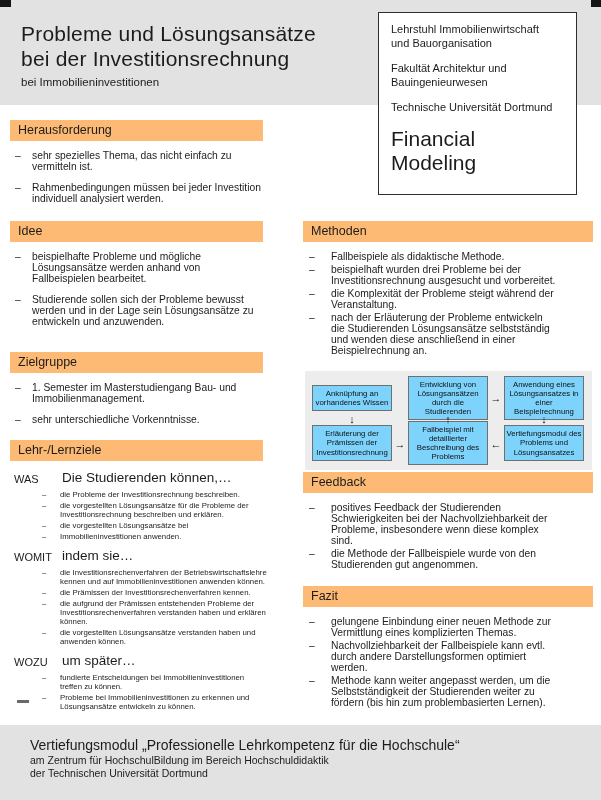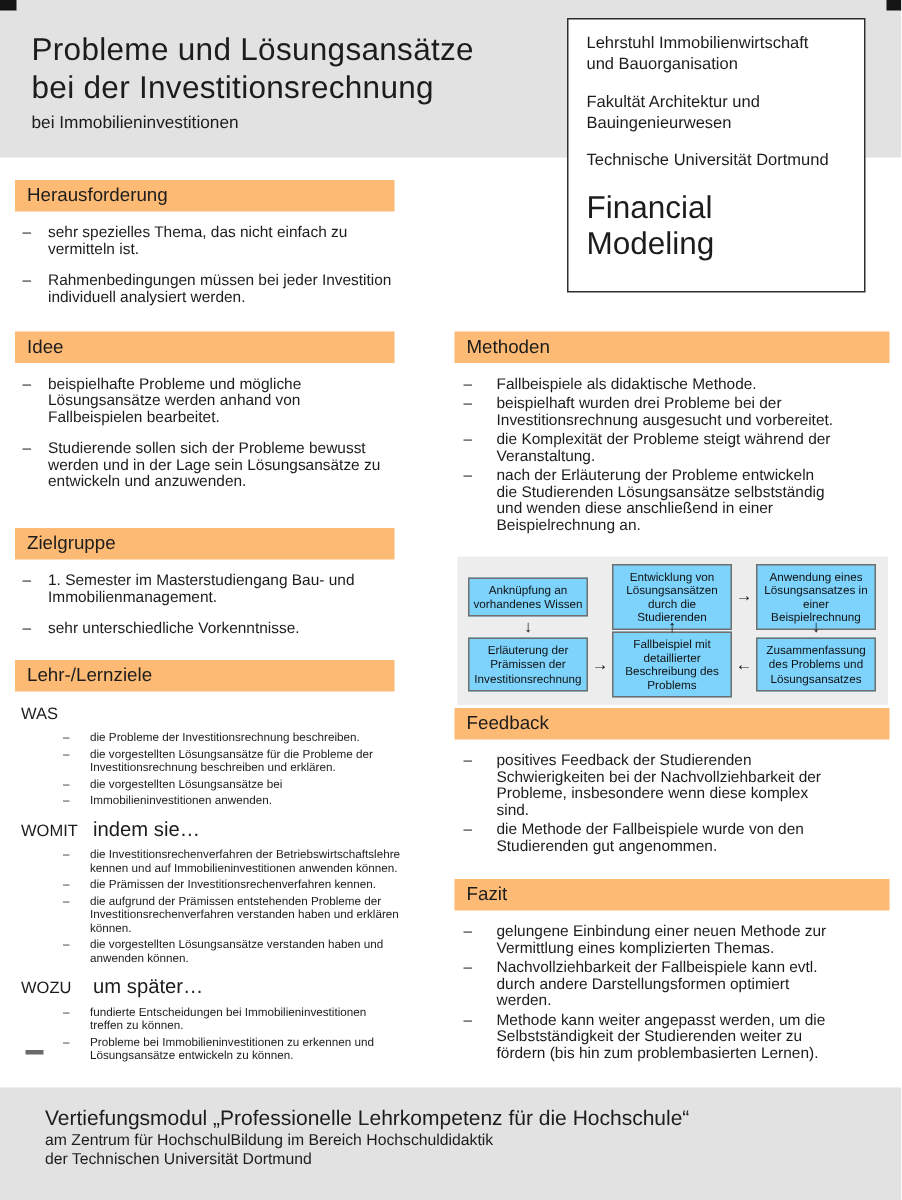--- a/index.html
+++ b/index.html
@@ -142,20 +142,21 @@
         </li>
     </ul>
   </section>
 
   <section class="sec l" style="top:440px">
     <h2 class="bar">Lehr-/Lernziele</h2>
 
     <div class="group">
       <div class="group-head">
         <span class="glabel">WAS</span>
+        <span class="ghead">Die Studierenden können,…</span>
       </div>
       <ul class="sub">
         <li class="sbi">
             <span class="sdash">–</span>
             <span class="stxt">die Probleme der Investitionsrechnung beschreiben.</span>
           </li>
         <li class="sbi">
             <span class="sdash">–</span>
             <span class="stxt">die vorgestellten Lösungsansätze für die Probleme der
 Investitionsrechnung beschreiben und erklären.</span>
@@ -247,21 +248,21 @@
     </ul>
   </section>
 
   <div class="flow-panel">
     <div class="flow-grid">
       <div class="fbox">Anknüpfung an vorhandenes Wissen</div>
       <div class="fbox">Entwicklung von Lösungsansätzen durch die Studierenden</div>
       <div class="fbox">Anwendung eines Lösungsansatzes in einer Beispielrechnung</div>
       <div class="fbox">Erläuterung der Prämissen der Investitionsrechnung</div>
       <div class="fbox">Fallbeispiel mit detaillierter Beschreibung des Problems</div>
-      <div class="fbox">Zusammenfassung des Problems und Lösungsansatzes</div>
+      <div class="fbox">Vertiefungsmodul des Problems und Lösungsansatzes</div>
     </div>
     <span class="arr" style="left:47px;top:48px">↓</span>
     <span class="arr" style="left:143px;top:48px">↑</span>
     <span class="arr" style="left:239px;top:48px">↓</span>
     <span class="arr" style="left:95px;top:73px">→</span>
     <span class="arr" style="left:191px;top:27px">→</span>
     <span class="arr" style="left:191px;top:73px">←</span>
   </div>
 
   <section class="sec r" style="top:472px">

